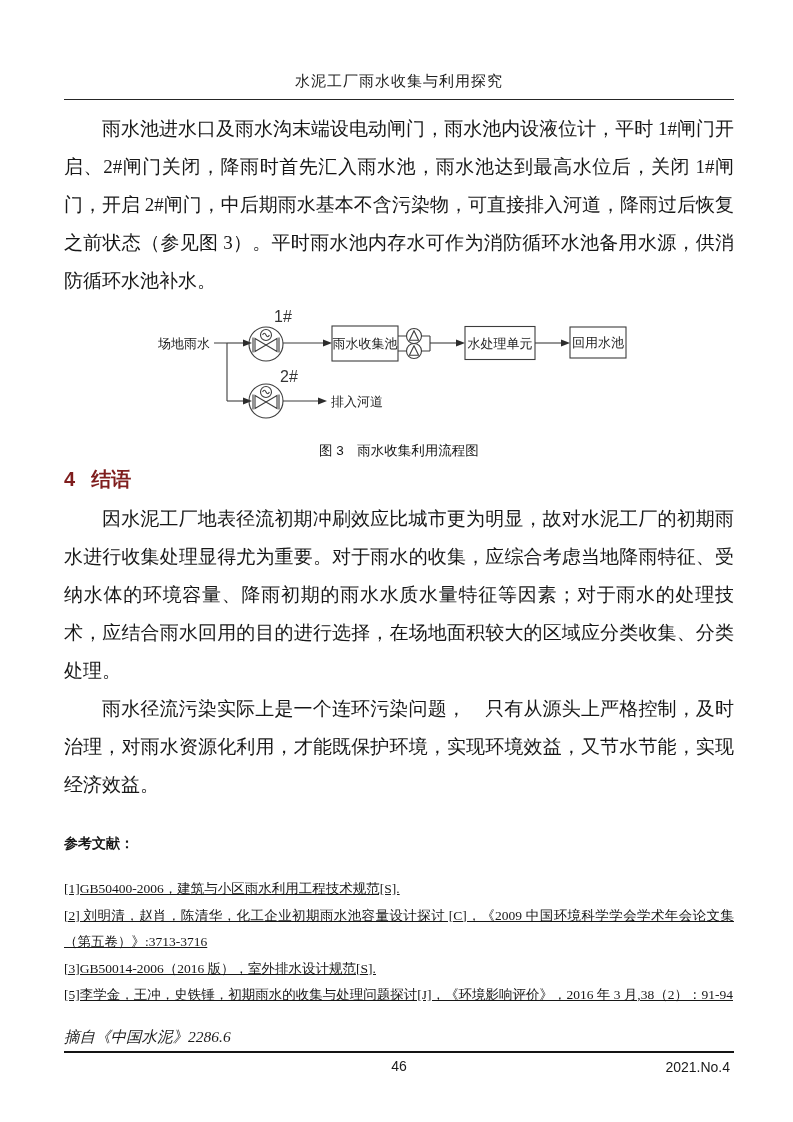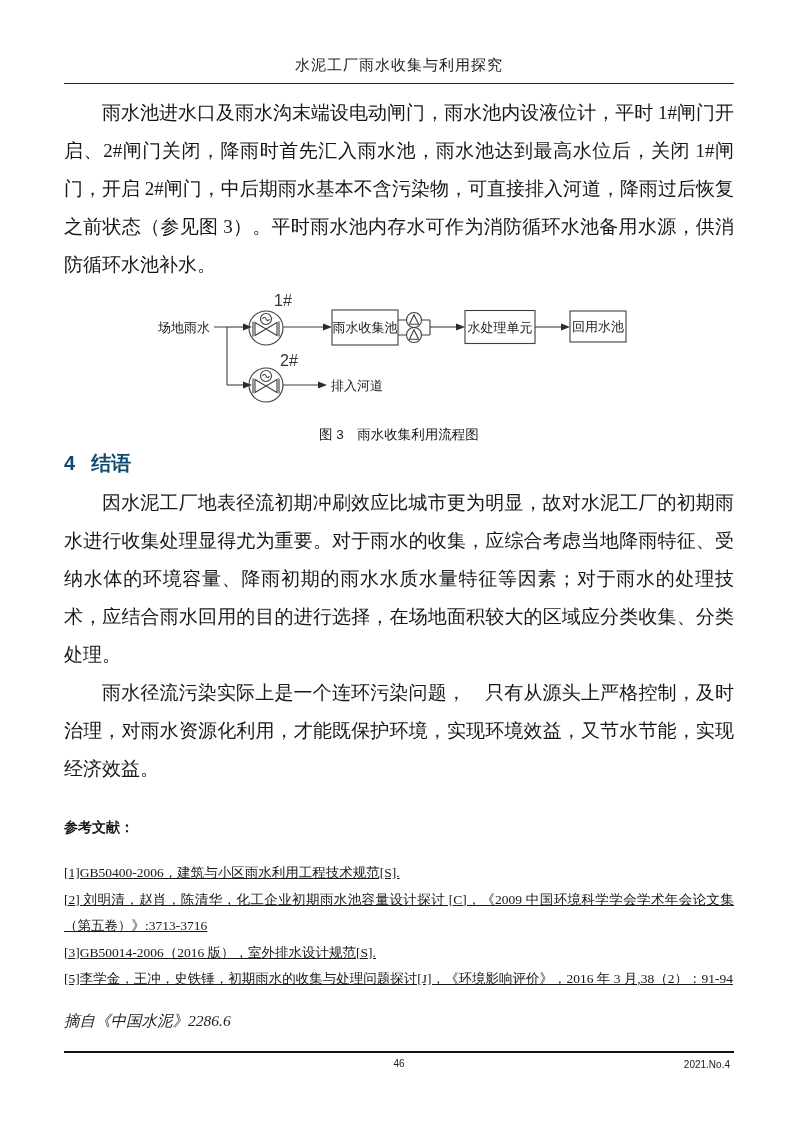--- a/index.html
+++ b/index.html
@@ -9,21 +9,21 @@
     margin:0 auto;
     background:#ffffff;
     color:#1b1b1b;
     font-family:"Liberation Serif", serif;
     overflow:hidden;
     box-sizing:border-box;
   }
   .content { padding:0 59px 0 64px; }
 
   .header {
-    margin-top:56px;
+    margin-top:72px;
     text-align:center;
     font-size:15px;
     letter-spacing:1px;
     padding-bottom:8px;
     border-bottom:1.5px solid #262626;
   }
 
   p.body-par {
     margin:0;
     font-size:19px;
@@ -45,42 +45,42 @@
     font-size:13.5px;
     color:#161616;
   }
 
   .section-heading {
     margin:6px 0 0 0;
     font-family:"Liberation Sans", sans-serif;
     font-size:20px;
     font-weight:bold;
     line-height:26px;
-    color:#0c4a6e;
+    color:#7f1d1d;
   }
   .section-heading .sec-title { margin-left:16px; }
 
   .refs { margin-top:28px; font-size:13.5px; line-height:26.5px; color:#171717; }
   .refs-heading { font-weight:bold; font-size:14px; line-height:24px; margin-bottom:20px; }
   .ref-item { text-align:justify;text-decoration:underline; }
 
   .attribution {
     margin-top:18px;
     font-style:italic;
     font-size:15.5px;
     color:#1d1d1d;
   }
 
   .footer {
     position:absolute;
     left:64px; right:59px;
     top:1051px;
     border-top:2px solid #141414;
     font-family:"Liberation Sans", sans-serif;
-    font-size:10px;
+    font-size:14px;
     color:#1a1a1a;
     height:30px;
   }
   .footer .page-num {
     position:absolute; left:0; right:0; top:5px;
     text-align:center;
   }
   .footer .issue {
     position:absolute; right:4px; top:6px;
   }

